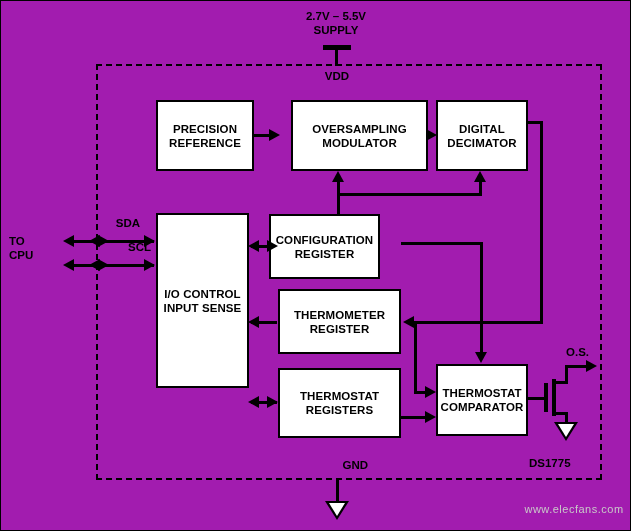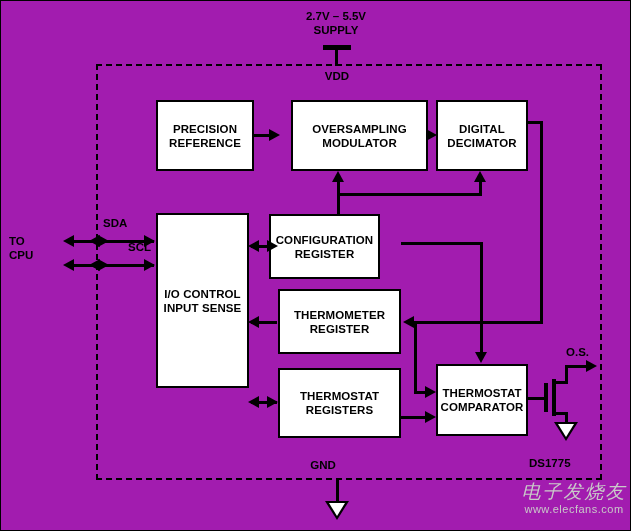--- a/index.html
+++ b/index.html
@@ -175,21 +175,21 @@
   <div class="arw arw-u" style="left:473px; top:170px;"></div>
 
   <div class="wire-h" style="left:527px; top:120px; width:15px;"></div>
   <div class="wire-v" style="left:539px; top:120px; height:203px;"></div>
   <div class="wire-h" style="left:413px; top:320px; width:129px;"></div>
   <div class="arw arw-l" style="left:402px; top:315px;"></div>
 
   <div class="lbl" style="left:8px; top:233px; width:48px; text-align:left;">TO
 CPU</div>
 
-  <div class="lbl" style="left:102px; top:215px; width:50px; text-align:left;">SDA</div>
+  <div class="lbl" style="left:102px; top:215px; width:50px; text-align:center;">SDA</div>
   <div class="wire-h" style="left:73px; top:239px; width:80px;"></div>
   <div class="arw arw-l" style="left:62px; top:234px;"></div>
   <div class="arw arw-r" style="left:143px; top:234px;"></div>
 
   <div class="arw arw-l" style="left:88px; top:234px;"></div>
   <div class="arw arw-r" style="left:97px; top:234px;"></div>
 
   <div class="lbl" style="left:102px; top:239px; width:50px; text-align:left;margin-left:25px;">SCL</div>
   <div class="wire-h" style="left:73px; top:263px; width:80px;"></div>
   <div class="arw arw-l" style="left:62px; top:258px;"></div>
@@ -256,21 +256,20 @@
   <div class="arw arw-r" style="left:585px; top:359px;"></div>
   <div class="lbl" style="left:550px; top:344px; width:48px; text-align:left;margin-left:15px;">O.S.</div>
 
   <div class="wire-h" style="left:553px; top:411px; width:14px;"></div>
   <div class="wire-v" style="left:564px; top:411px; height:12px;"></div>
   <div class="gndtri" style="left:553px; top:421px;"></div>
   <div class="gndtri-in" style="left:557px; top:423px;"></div>
 
   <div class="lbl" style="left:528px; top:455px; width:70px; text-align:left;">DS1775</div>
 
-  <div class="lbl" style="left:291px; top:457px; width:62px;">GND</div>
+  <div class="lbl" style="left:305px; top:457px; width:62px;text-align:right;">GND</div>
   <div class="wire-v" style="left:335px; top:477px; height:26px;"></div>
   <div class="gndtri" style="left:324px; top:500px;"></div>
   <div class="gndtri-in" style="left:328px; top:502px;"></div>
 
-  <div class="watermark wm-cn" style="left:520px; top:478px; width:106px;">电子发烧友</div>
   <div class="watermark wm-url" style="left:520px; top:502px; width:106px;">www.elecfans.com</div>
 
 </div>
 
 </body></html>

